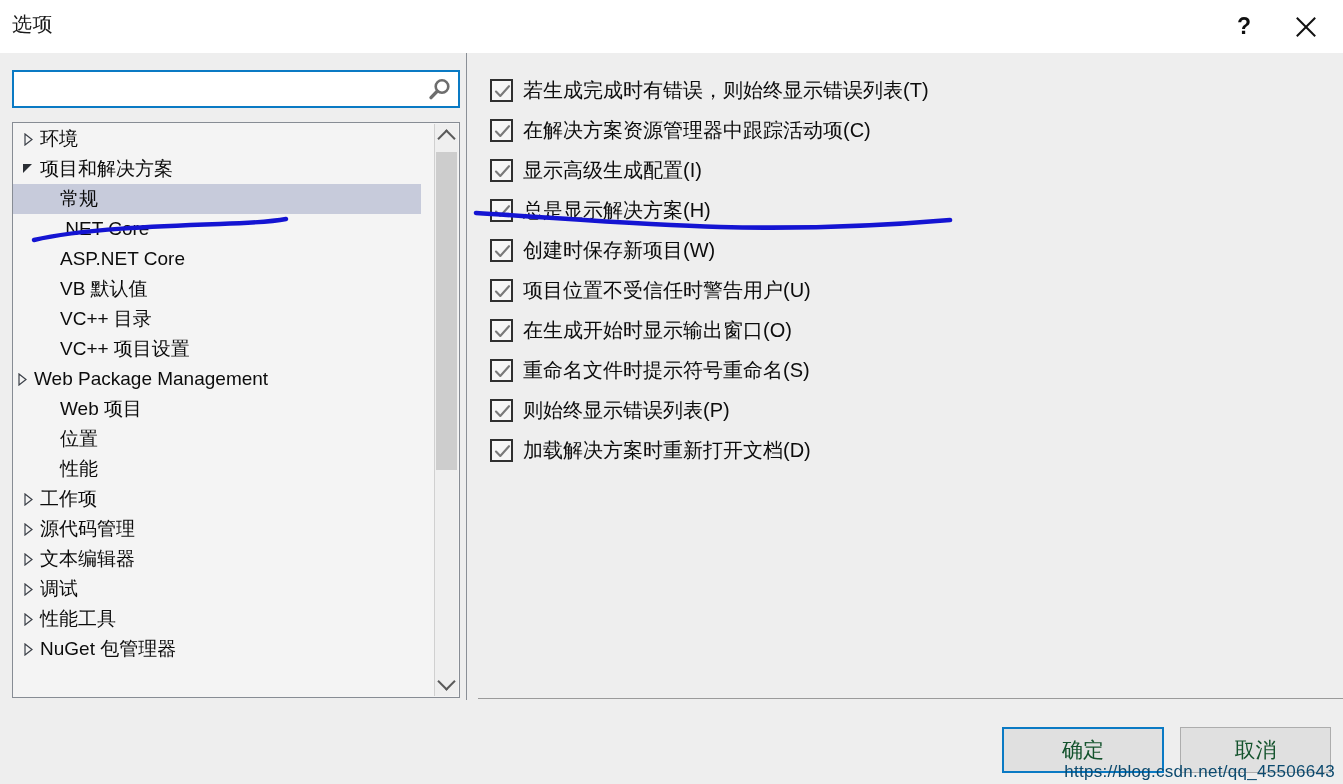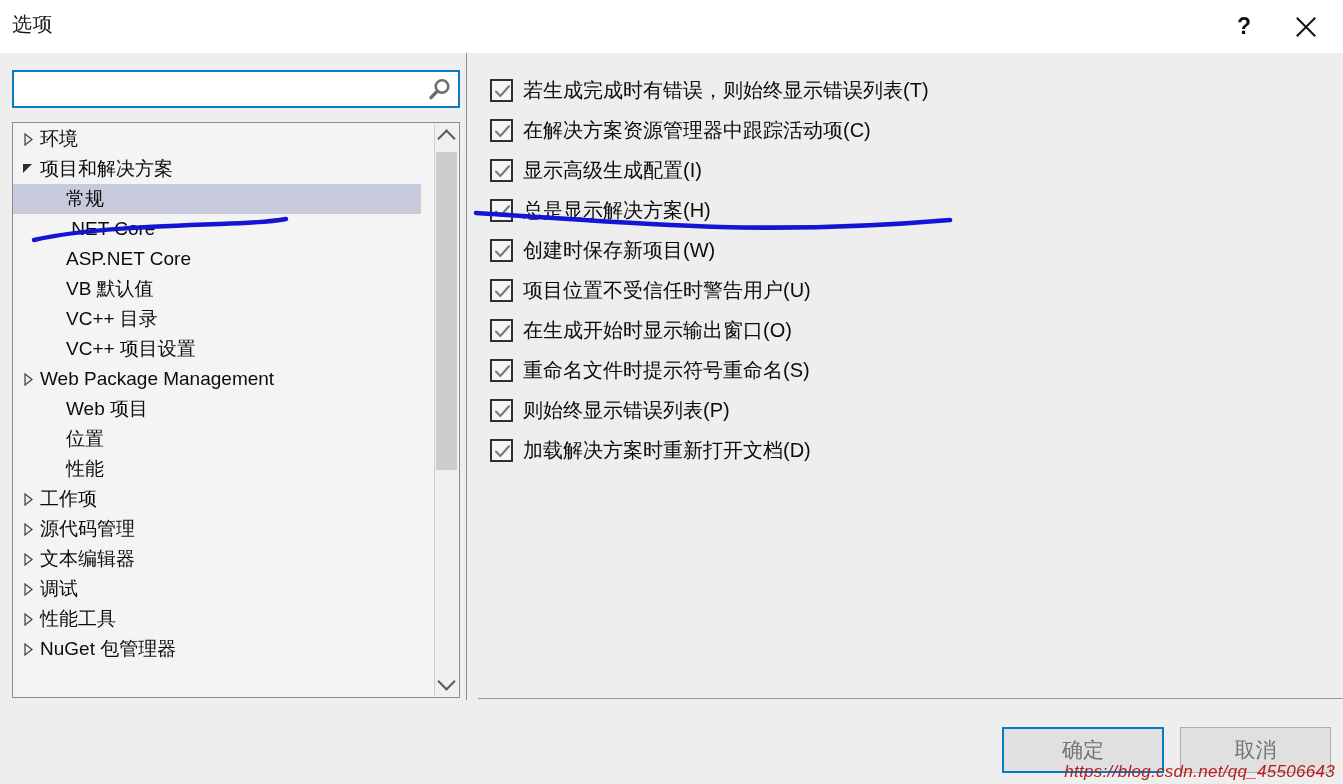--- a/index.html
+++ b/index.html
@@ -128,21 +128,21 @@
     flex: 0 0 18px;
     display: flex;
     align-items: center;
     justify-content: flex-start;
   }
   .tree-row .tlabel {
     font-size: 19px;
     color: #0c0c0c;
   }
   .tree-row.lvl1 { padding-left: 9px; }
-  .tree-row.lvl2 { padding-left: 9px; }
+  .tree-row.lvl2 { padding-left: 3px; }
   .tree-row.lvl2 .tlabel { margin-left: 26px; }
   .tree-row.lvl2.has-exp .tlabel { margin-left: 0; }
   .tri-collapsed-hollow {
     position: relative;
     width: 9px; height: 12px;
     margin-left: 2px;
   }
   .tri-collapsed-hollow svg { display: block; }
   .tri-expanded {
     width: 0; height: 0;
@@ -233,21 +233,21 @@
   }
   .dlg-button {
     position: absolute;
     top: 674px;
     height: 46px;
     background: #e0e0e0;
     display: flex;
     align-items: center;
     justify-content: center;
     font-size: 21px;
-    color: #737373;
+    color: #14532d;
     cursor: default;
     box-sizing: border-box;
   }
   #ok-button {
     left: 1002px;
     width: 162px;
     border: 2px solid #0a7ac4;
   }
   #cancel-button {
     left: 1180px;
@@ -261,24 +261,23 @@
     pointer-events: none;
   }
   #annot-tree  { left: 20px;  top: 160px; }
   #annot-opts  { left: 470px; top: 148px; }
 
   
   #watermark {
     position: absolute;
     right: 8px; bottom: 2px;
     font-size: 17px;
-    color: #b91c1c;
+    color: #0c4a6e;
     letter-spacing: 0.3px;
     white-space: nowrap;
-    font-style: italic;
   }
 </style>
 </head>
 <body>
 
 <div id="titlebar">
   <div id="dialog-title">选项</div>
   <div class="title-btn" id="help-button">
     <span>?</span>
   </div>

